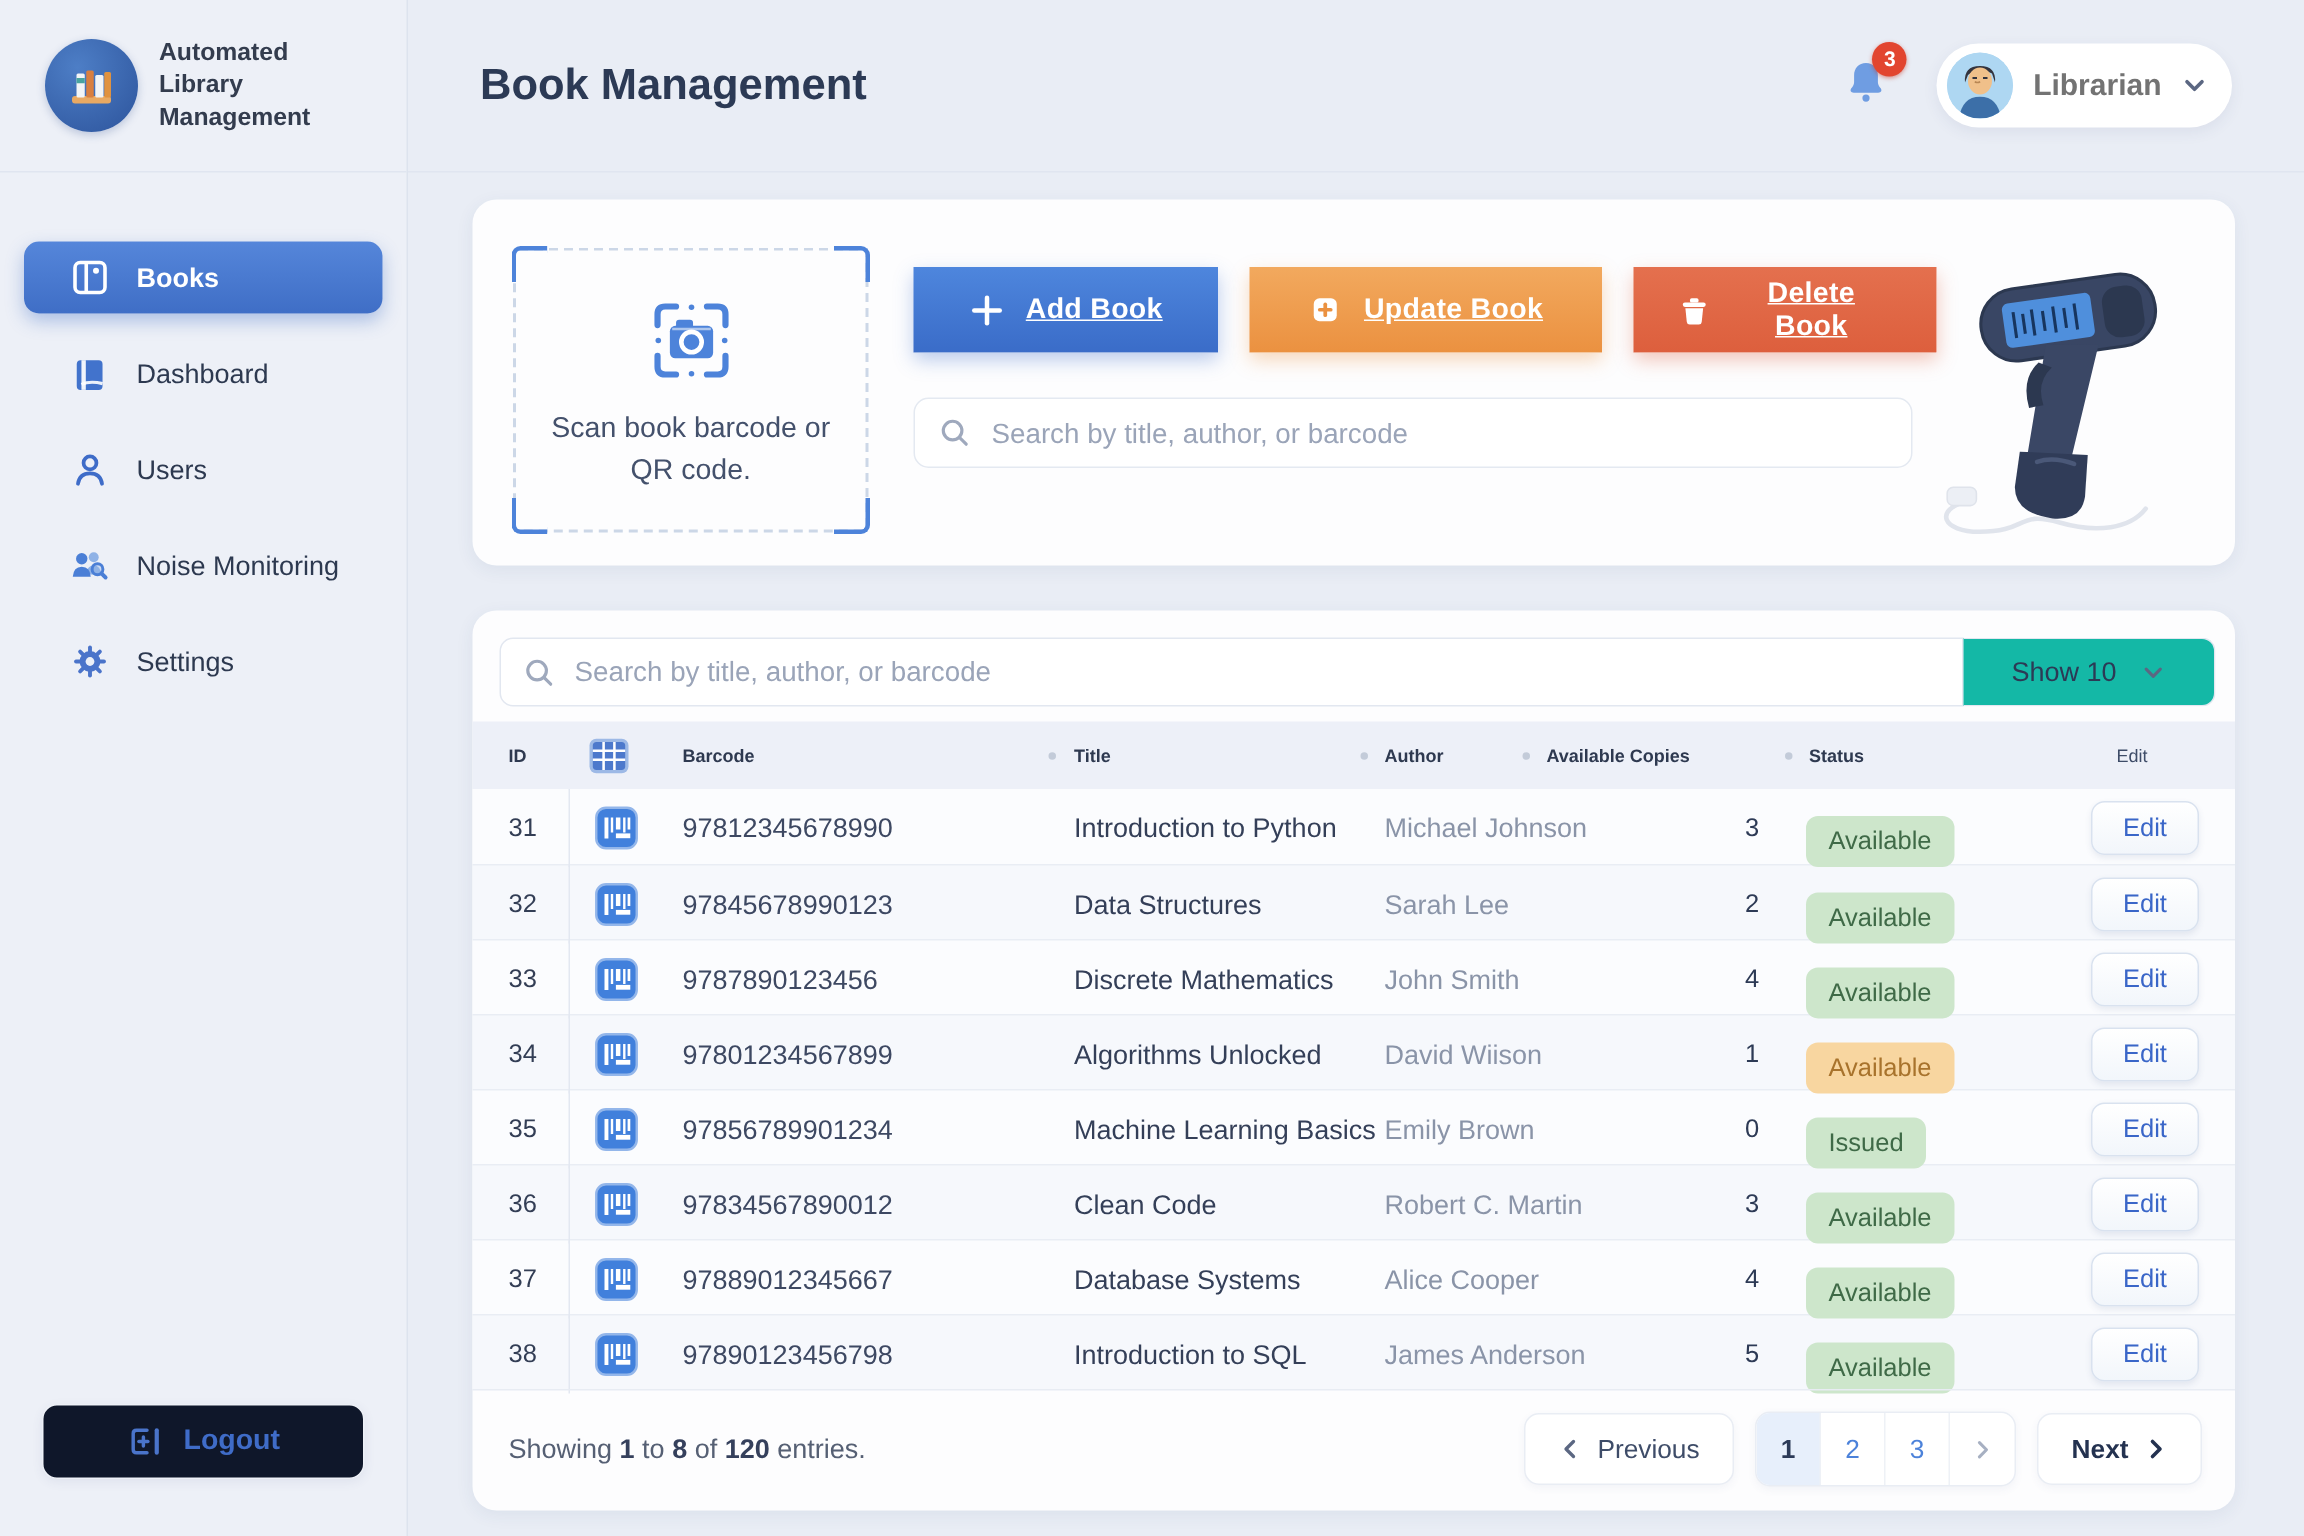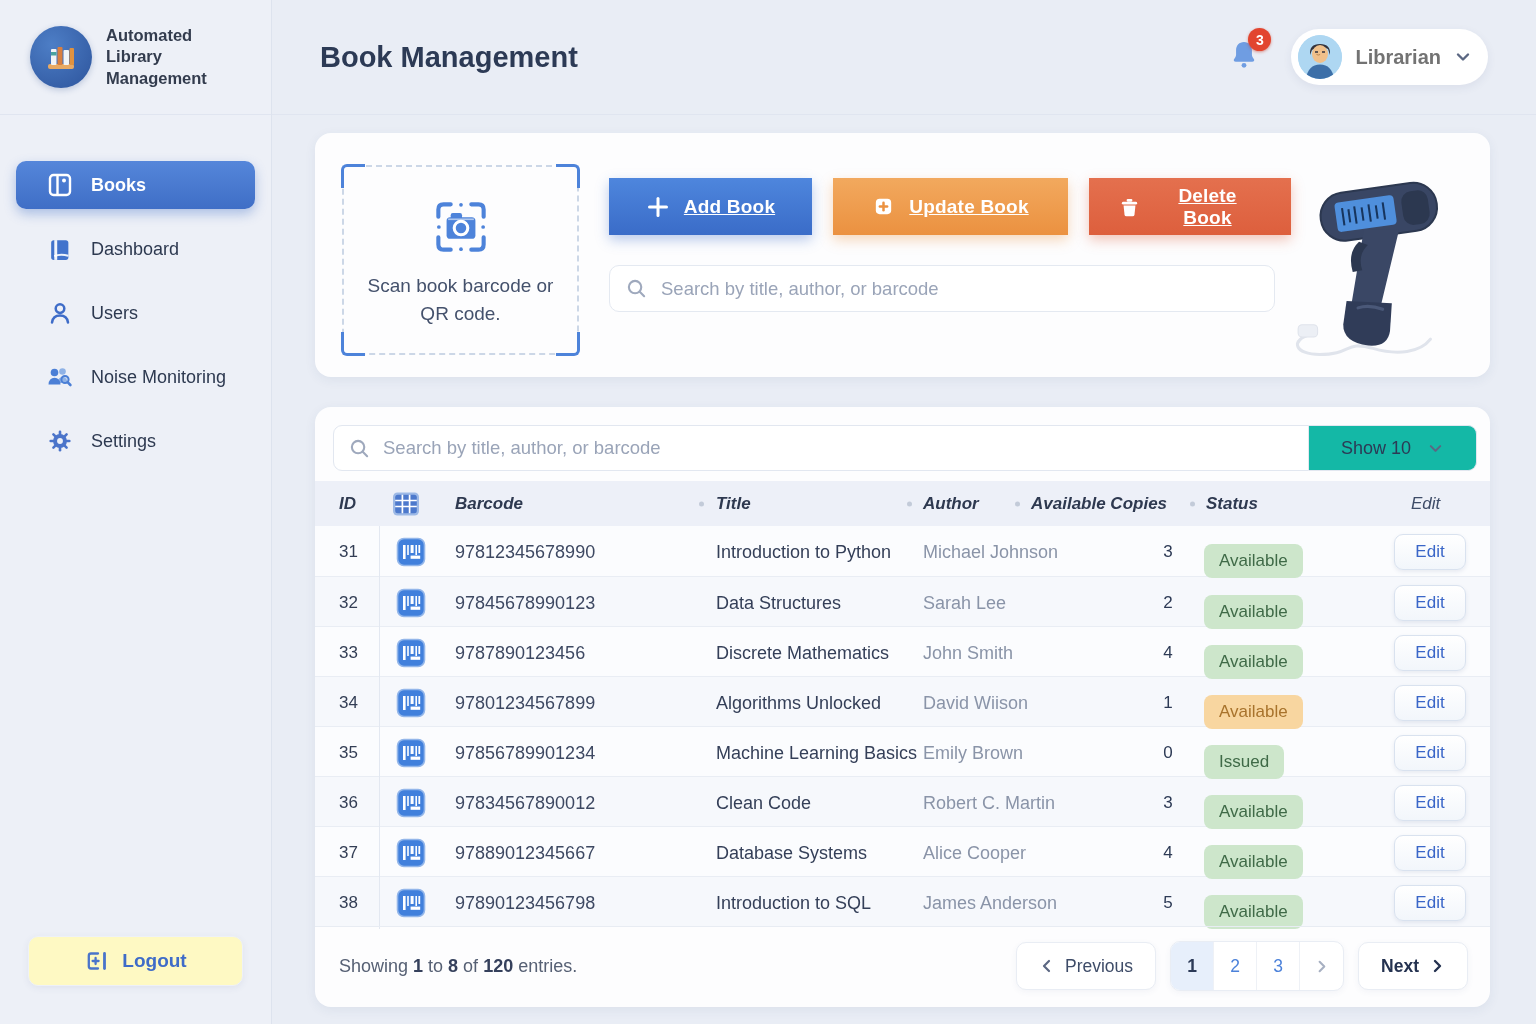--- a/index.html
+++ b/index.html
@@ -15,21 +15,21 @@
   .brand-name { font-size:16.5px; font-weight:600; color:#333c4e; line-height:1.3; }
 
   .nav { flex:1; padding-top:46px; display:flex; flex-direction:column; gap:16px; }
   .nav-item { height:48px; margin:0 16px; padding-left:30px; display:flex; align-items:center; gap:18px; border-radius:10px; cursor:pointer; }
   .nav-item .nav-label { font-size:18px; font-weight:500; color:#2d3950;text-align:right; }
   .nav-item.active { background:linear-gradient(180deg,#5586da,#3f6ec6); box-shadow:0 5px 12px rgba(63,110,198,.38); }
   .nav-item.active .nav-label { color:#ffffff; font-weight:600; }
   .nav-ico { width:27px; height:27px; display:flex; align-items:center; justify-content:center; }
 
   .logout-wrap { padding:0 28px 38px 28px; }
-  .logout-btn { width:100%; height:50px; background:#fef9c3; border:1px solid #eef1f7; border-radius:10px; box-shadow:0 2px 7px rgba(60,80,130,.08); display:flex; align-items:center; justify-content:center; gap:12px; font-size:19px; font-weight:600; color:#3f6cc8; cursor:pointer; }
+  .logout-btn { width:100%; height:50px; background:#0f172a; border:1px solid #eef1f7; border-radius:10px; box-shadow:0 2px 7px rgba(60,80,130,.08); display:flex; align-items:center; justify-content:center; gap:12px; font-size:19px; font-weight:600; color:#3f6cc8; cursor:pointer; }
 
   
   .main { flex:1; display:flex; flex-direction:column; }
   .main-header { height:115px; border-bottom:1px solid #e0e5f0; display:flex; align-items:center; padding:0 48px; }
   .page-title { font-size:29px; font-weight:700; color:#2c3a55; flex:1; }
   .bell-wrap { position:relative; margin-right:30px; cursor:pointer; }
   .bell-badge { position:absolute; top:-9px; right:-10px; min-width:23px; height:23px; border-radius:50%; background:var(--notification-badge,#e2452f); color:#fff; font-size:14px; font-weight:700; display:flex; align-items:center; justify-content:center; box-shadow:0 1px 3px rgba(200,50,30,.5); }
   .user-pill { background:#fff; border-radius:30px; padding:6px 16px 6px 7px; display:flex; align-items:center; gap:13px; box-shadow:0 3px 10px rgba(50,70,120,.08); cursor:pointer; }
   .avatar { width:44px; height:44px; border-radius:50%; overflow:hidden; background:#aed7f2; flex:0 0 44px; }
   .user-name { font-size:20px; font-weight:700; color:#737373; }
@@ -58,21 +58,21 @@
   .search-input::placeholder { color:#9aa4b8; }
   .scanner-illust { position:absolute; right:28px; top:4px; }
 
   
   .table-card { margin-top:30px; height:600px; display:flex; flex-direction:column; }
   .table-search-row { display:flex; padding:18px 13px 0 18px; }
   .table-search { flex:1; height:46px; background:#fff; border:1px solid #e2e7f0; border-radius:9px 0 0 9px; display:flex; align-items:center; gap:13px; padding:0 15px; }
   .show-select { width:168px; height:46px; background:#14b8a6; border:1px solid #e2e7f0; border-left:none; border-radius:0 9px 9px 0; display:flex; align-items:center; justify-content:center; gap:16px; font-size:18px; color:#2c3a55; cursor:pointer; }
 
   .thead { position:relative; height:46px; margin-top:10px; background:#edf0f8; }
-  .th { position:absolute; top:50%; transform:translateY(-50%); font-size:17px; font-weight:700; color:#2e3950; white-space:nowrap;font-style:italic; }
+  .th { position:absolute; top:50%; transform:translateY(-50%); font-size:12px; font-weight:700; color:#2e3950; white-space:nowrap; }
   .th-dot { position:absolute; top:50%; transform:translateY(-50%); width:5px; height:5px; border-radius:50%; background:#c3cbd9; }
   .th-edit { font-weight:500; color:#3e4c68; }
 
   .tbody { }
   .trow { display:grid; grid-template-columns:64px 76px 261px 207px 225px 40px 200px 1fr; align-items:center; height:50px; }
   .trow:nth-child(odd) { background:#fbfcfe; }
   .trow:nth-child(even) { background:#f6f8fc; }
   .trow + .trow { border-top:1px solid #e9edf4; }
   .c-id { padding-left:24px; font-size:17px; color:#333e55; }
   .c-icon { height:100%; display:flex; align-items:center; padding-left:16px; border-left:1px solid #e3e8f1; }

